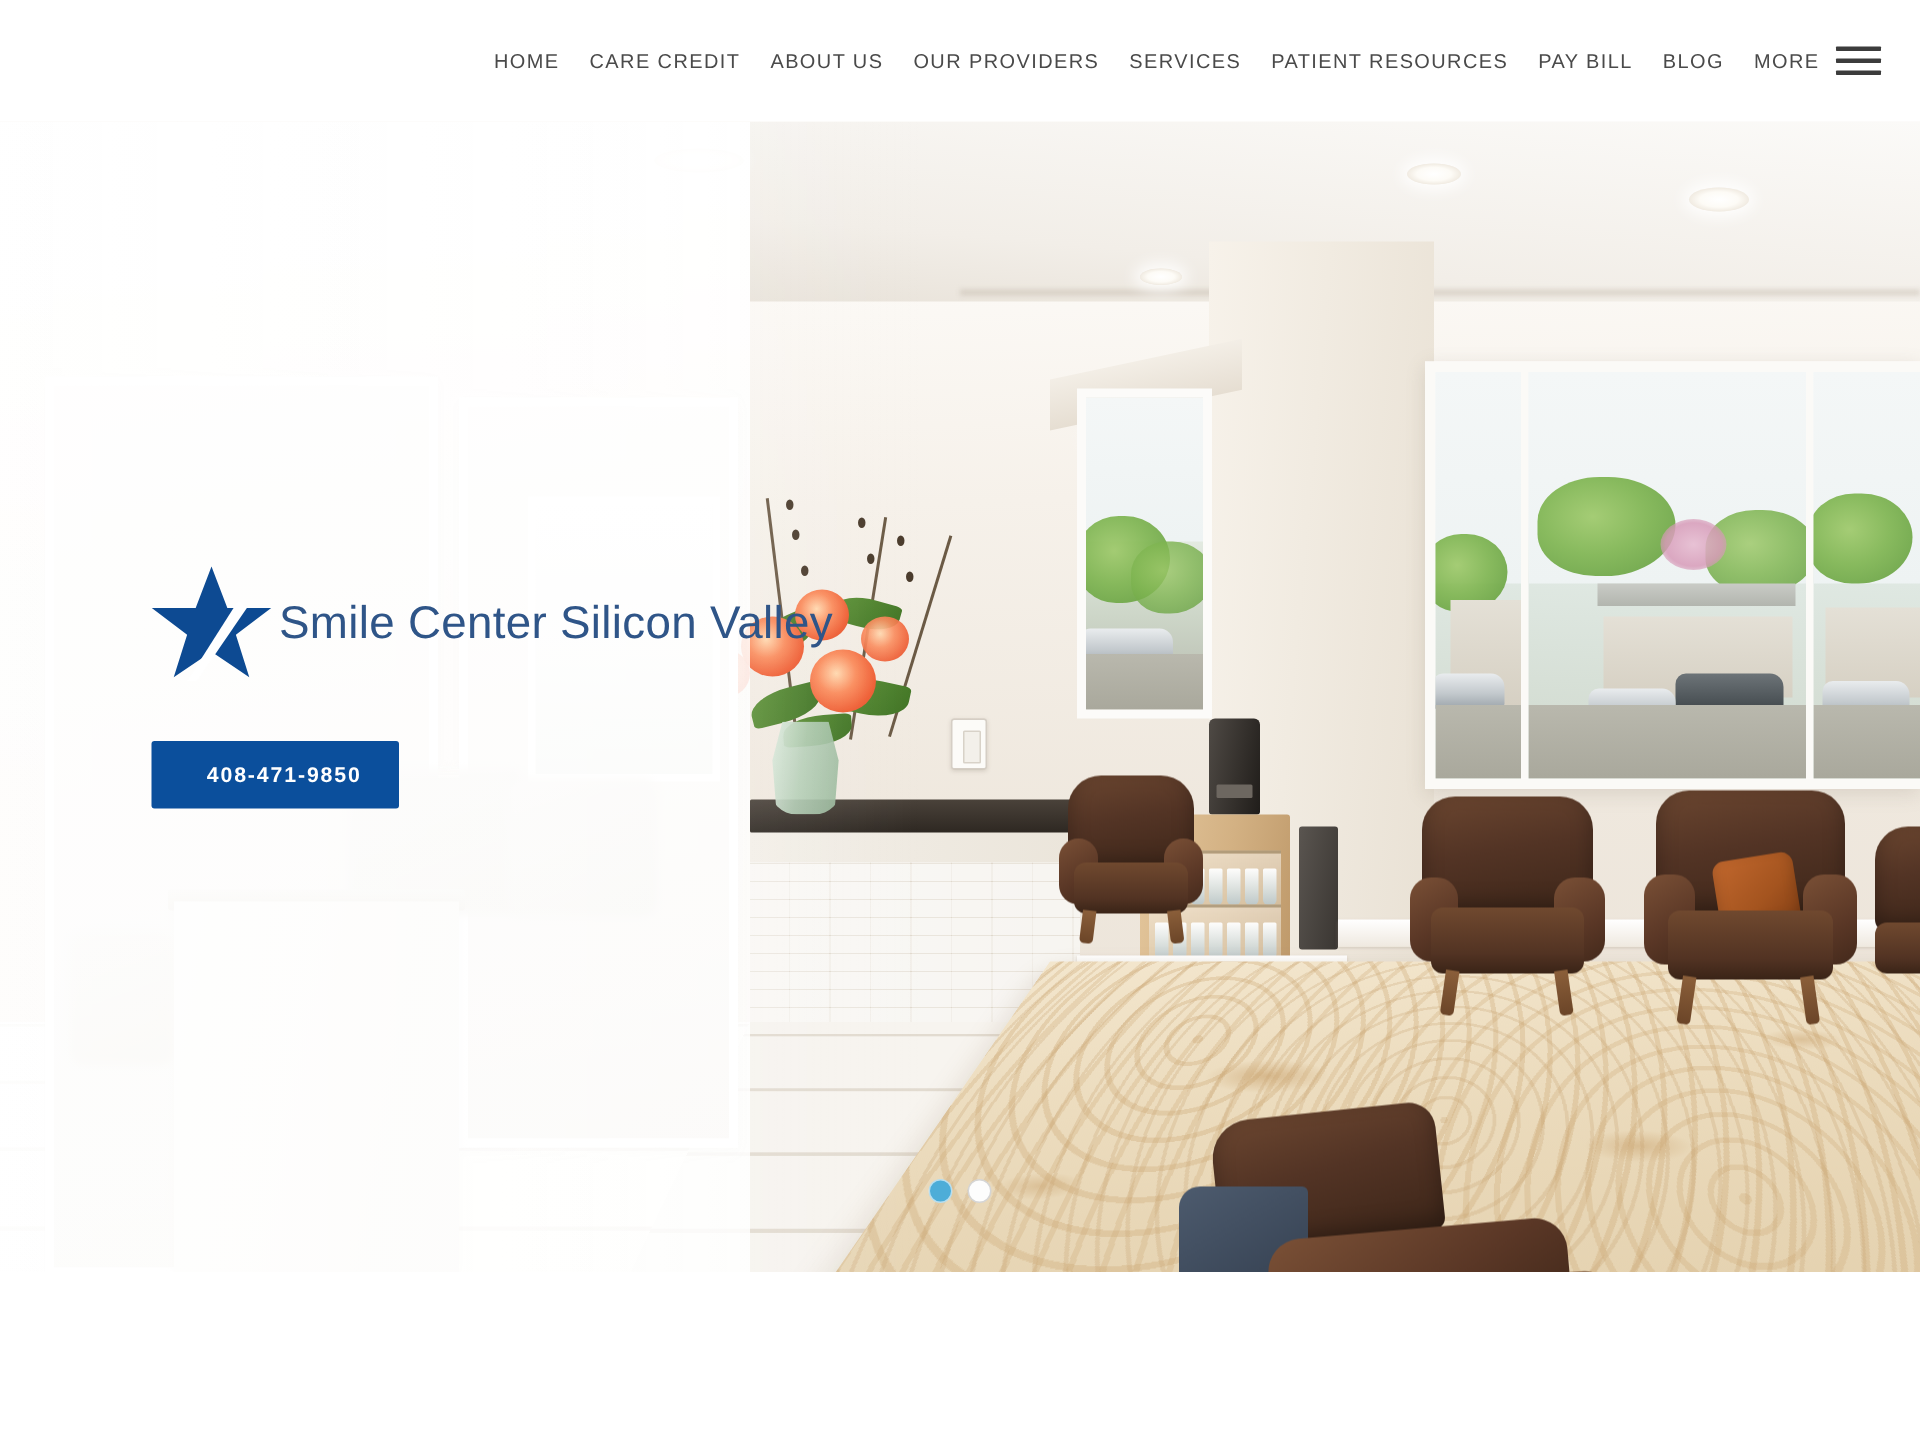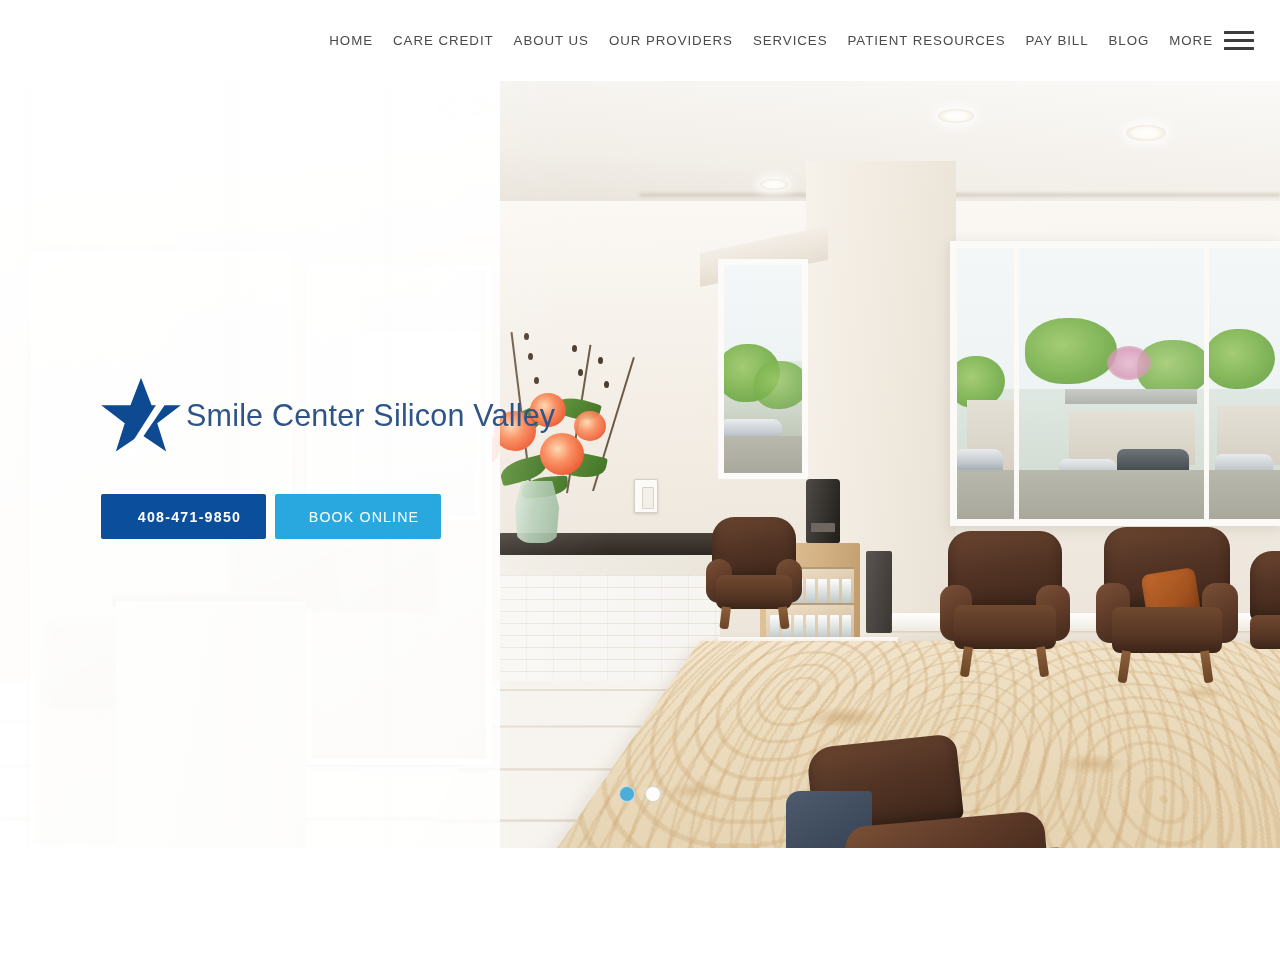--- a/index.html
+++ b/index.html
@@ -578,21 +578,20 @@
     <div class="logo-row">
       <svg class="logo-star" viewBox="0 0 100 96">
         <polygon points="50,2 63,36 99,36 70,58 81,93 50,72 19,93 30,58 1,36 37,36" fill="#0d4a92"></polygon>
         <polygon points="30,96 72,30 79,36 38,96" fill="#ffffff"></polygon>
       </svg>
       <div class="logo-text">Smile Center Silicon Valley</div>
     </div>
 
     <div class="hero-buttons">
       <button class="btn btn-phone">408-471-9850</button>
-      <button class="btn btn-book">BOOK ONLINE</button>
     </div>
   </div>
 
   <div class="dots">
     <div class="dot active"></div>
     <div class="dot inactive"></div>
   </div>
 </div>
 
 <div class="testimonial">

